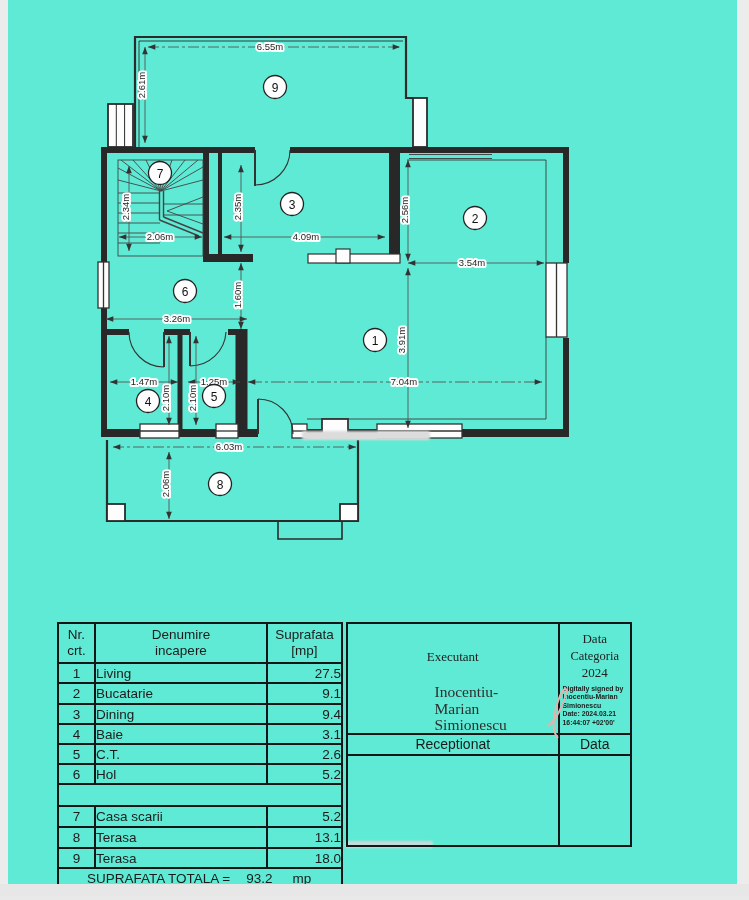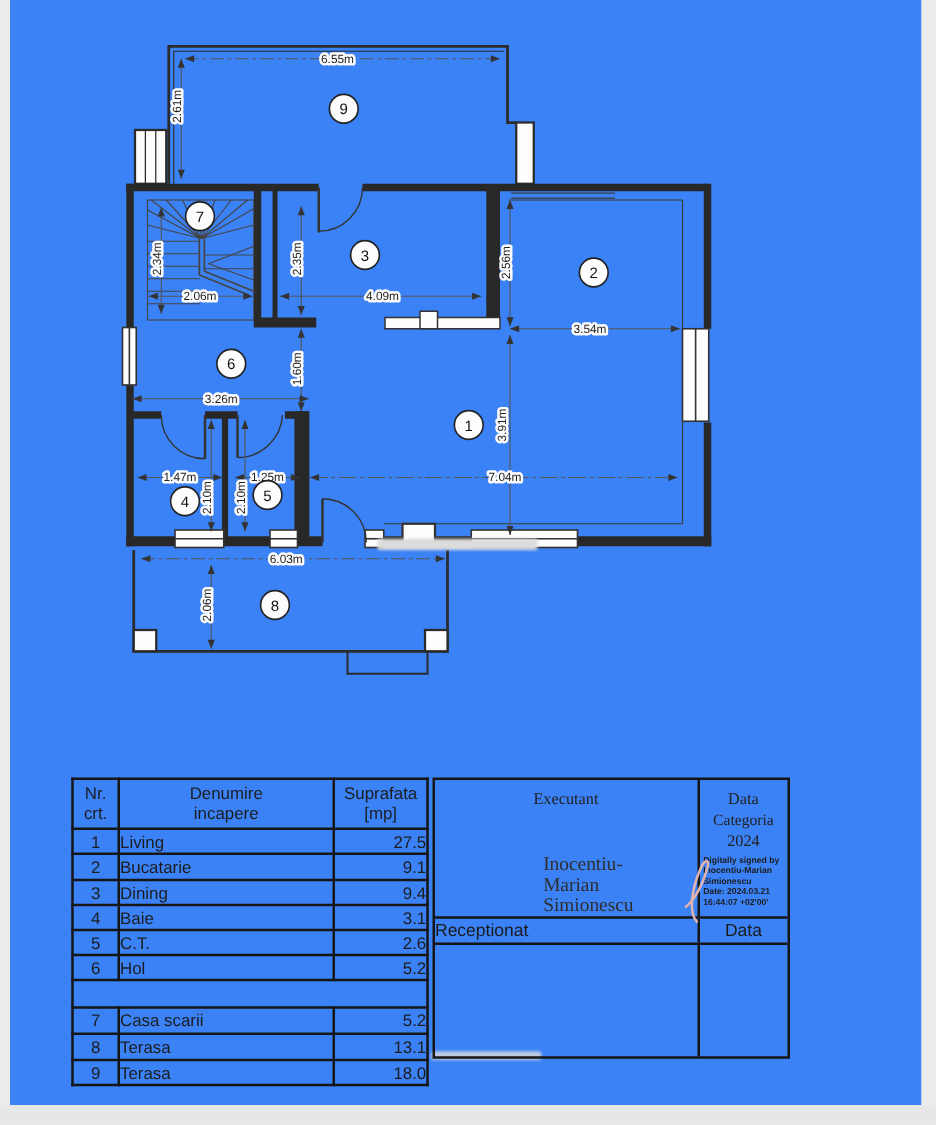--- a/index.html
+++ b/index.html
@@ -1,16 +1,16 @@
 <!DOCTYPE html>
 <html><head>
 <meta charset="utf-8">
 <style>
   html,body{margin:0;padding:0;background:#e9e9e9;font-family:"Liberation Sans",sans-serif;}
-  .page{position:absolute;left:0;top:0;width:749px;height:896px;background:#3b82f6;overflow:hidden;}
+  .page{position:absolute;left:0;top:0;width:749px;height:896px;background:#5eead4;overflow:hidden;}
   .edge{position:absolute;background:#ececec;}
   .edge.left{left:0;top:0;width:8px;height:900px;}
   .edge.right{left:737px;top:0;width:12px;height:900px;}
   .edge.bottom{left:0;top:884px;width:749px;height:16px;background:#e7e7e7;}
 
   svg text{font-family:"Liberation Sans",sans-serif;}
   .dimlbl{font-size:9.5px;fill:#1f1f1f;paint-order:stroke;stroke:#fdfdfd;stroke-width:4px;stroke-linejoin:round;}
   .circlbl{font-size:12px;fill:#111;}
 
   
@@ -23,30 +23,30 @@
   tr.emptyband td{height:20px;}
   tr.totalrow td{height:18px;}
   .totalflex{display:flex;align-items:center;padding-left:28px;font-size:13.5px;}
   .totalflex .tv{margin-left:16px;}
   .totalflex .tu{margin-left:20px;}
 
   
   .execblock{position:absolute;left:346px;top:622px;width:286px;height:225px;border:2px solid #161616;box-sizing:border-box;display:flex;flex-direction:column;background:transparent;}
   .exec-top{display:flex;height:109px;position:relative;}
   .exec-left{width:211px;position:relative;font-family:"Liberation Serif",serif;color:#222;}
-  .exec-title{text-align:center;font-size:13px;padding-top:7px;}
+  .exec-title{text-align:center;font-size:13px;padding-top:25px;}
   .exec-lines{padding:1px 2px 0 5px;font-size:12.6px;line-height:14.8px;white-space:nowrap;}
   .exec-right{width:71px;border-left:2px solid #161616;font-family:"Liberation Serif",serif;color:#222;text-align:center;}
   .dt-title{font-size:13px;padding-top:7px;}
   .dt-month{font-size:12.5px;padding-top:2px;}
   .dt-year{font-size:13px;padding-top:1px;}
   .digital{font-family:"Liberation Sans",sans-serif;font-size:6.9px;line-height:8.4px;text-align:left;padding:4px 1px 0 3px;color:#1d1d1d;font-weight:bold;}
   .signname{position:absolute;top:60px;right:1px;width:122px;font-size:15.5px;line-height:16.5px;color:#2e2e2e;font-weight:500;background:rgba(253,253,253,0.0);}
   .exec-rec{height:19px;border-top:2px solid #161616;display:flex;}
-  .exec-rec .rc{width:211px;text-align:left;font-size:14px;color:#1b1b1b;line-height:19px;}
+  .exec-rec .rc{width:211px;text-align:center;font-size:14px;color:#1b1b1b;line-height:19px;}
   .exec-rec .rd{width:71px;border-left:2px solid #161616;text-align:center;font-size:14px;color:#1b1b1b;line-height:19px;}
   .exec-empty{flex:1;border-top:2px solid #161616;display:flex;}
   .exec-empty .ec1{width:211px;}
   .exec-empty .ec2{width:71px;border-left:2px solid #161616;}
 
   .swirl{position:absolute;left:528px;top:680px;width:50px;height:62px;pointer-events:none;}
   .smudge{position:absolute;background:#dcdcdc;filter:blur(1.2px);border-radius:2px;}
 </style>
 </head>
 <body>
@@ -297,20 +297,29 @@
       <tr style="height:21px;">
           <td class="nr">8</td>
           <td class="nm">Terasa</td>
           <td class="ar">13.1</td>
         </tr>
       <tr style="height:20px;">
           <td class="nr">9</td>
           <td class="nm">Terasa</td>
           <td class="ar">18.0</td>
         </tr>
+      <tr class="totalrow">
+        <td colspan="3">
+          <div class="totalflex">
+            <span>SUPRAFATA TOTALA =</span>
+            <span class="tv">93.2</span>
+            <span class="tu">mp</span>
+          </div>
+        </td>
+      </tr>
     </tbody>
   </table>
 
   
   <div class="execblock">
     <div class="exec-top">
       <div class="exec-left">
         <div class="exec-title">Executant</div>
         <div class="signname">
           <div>Inocentiu-</div>

